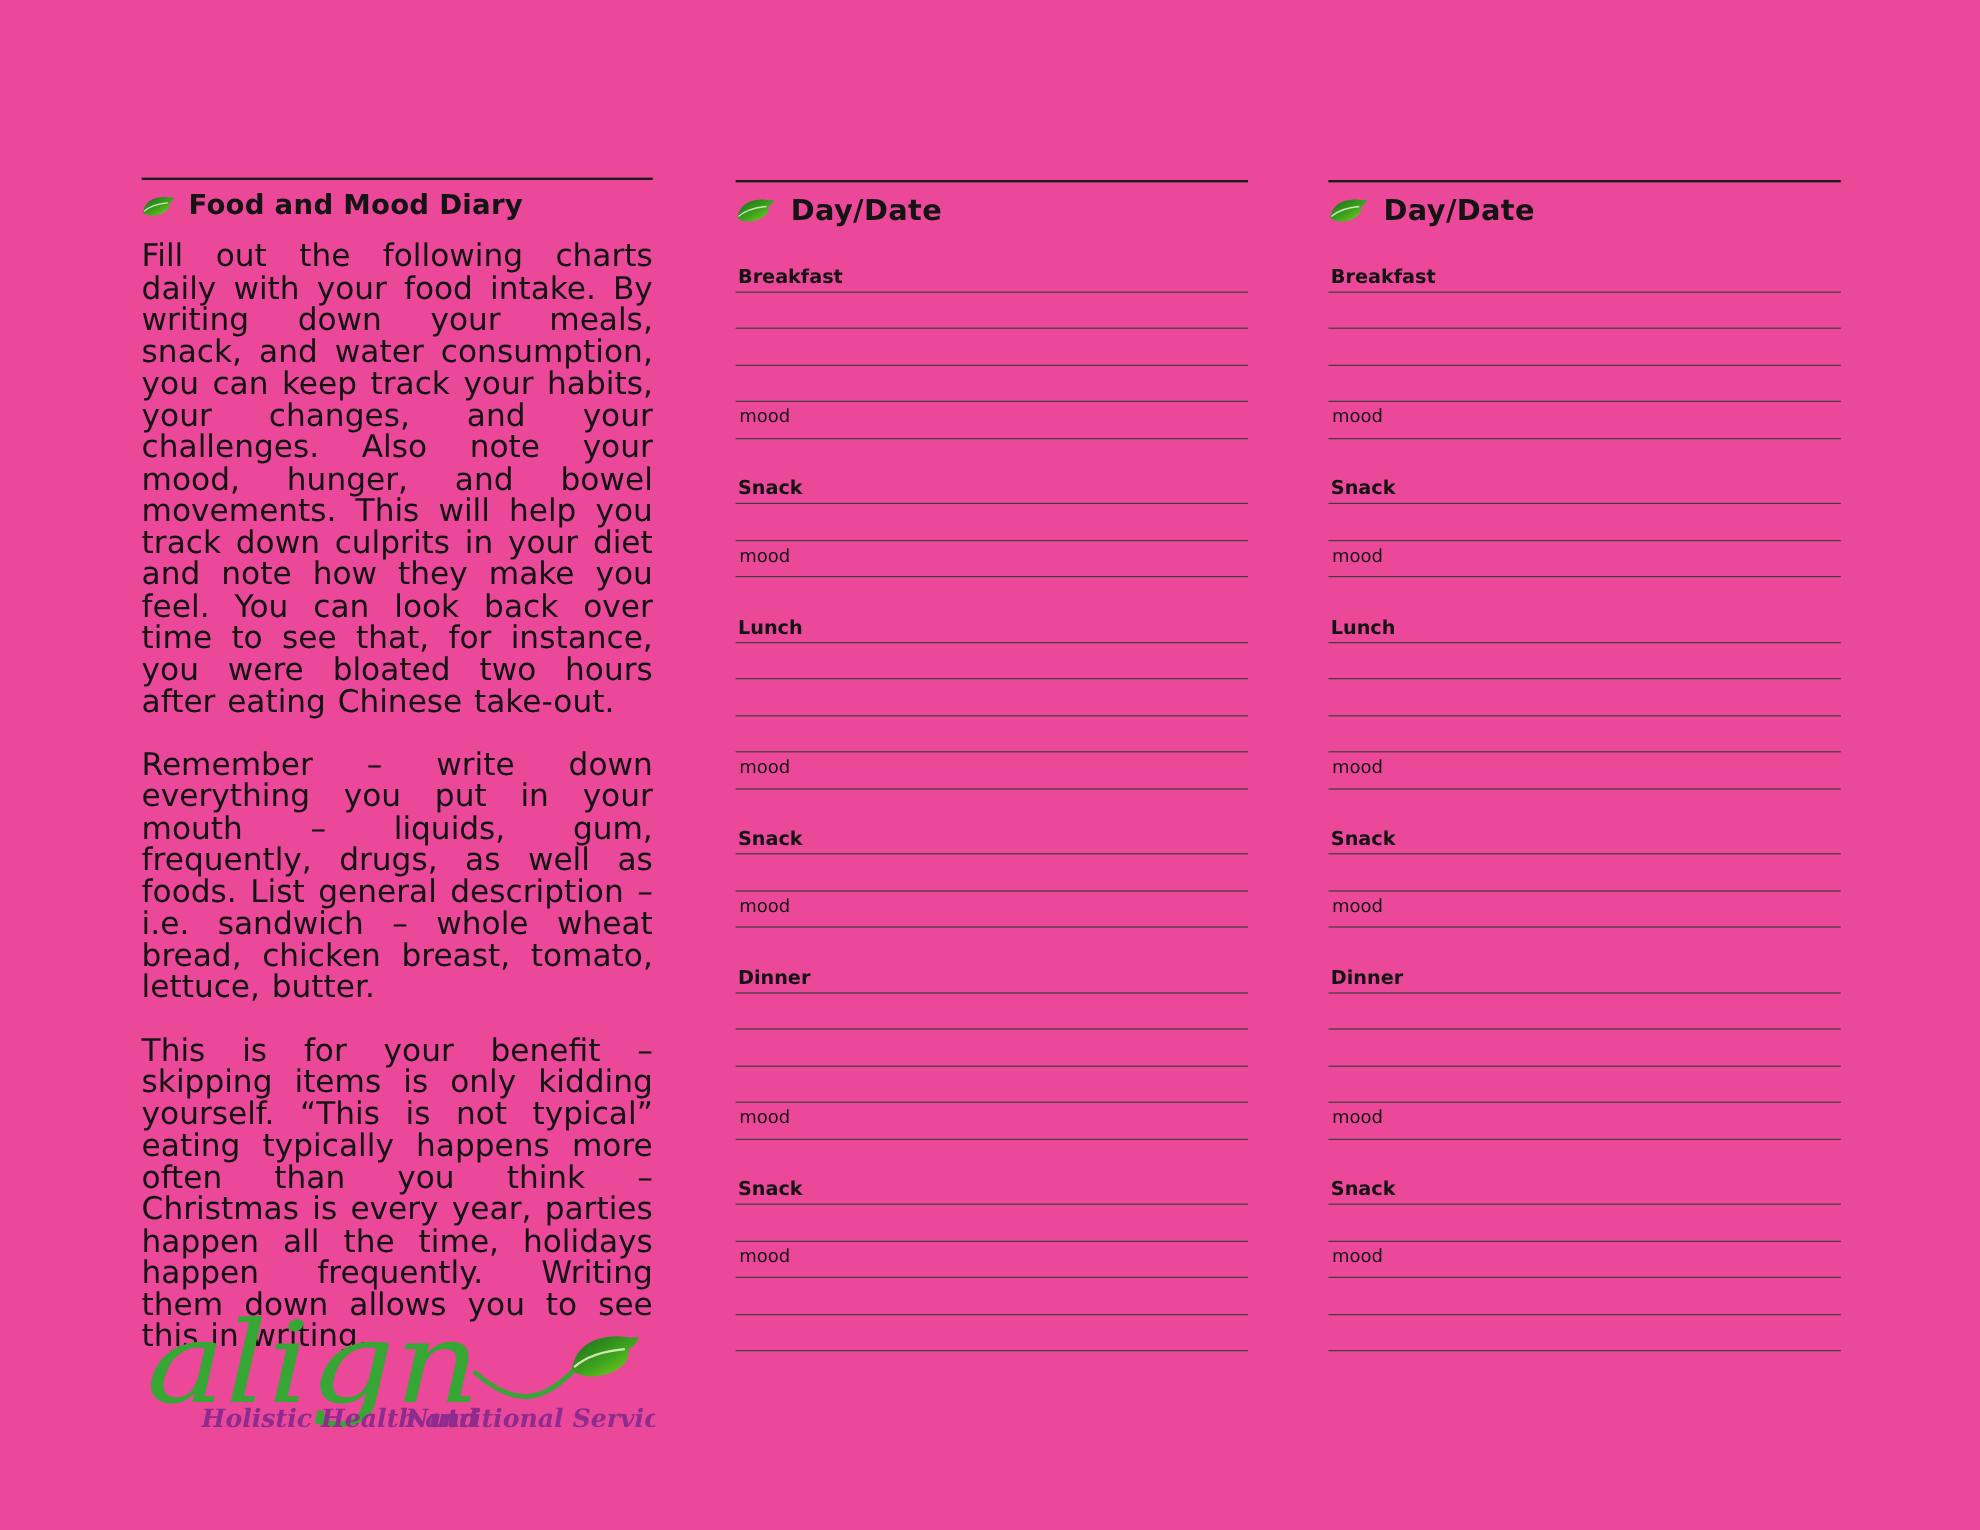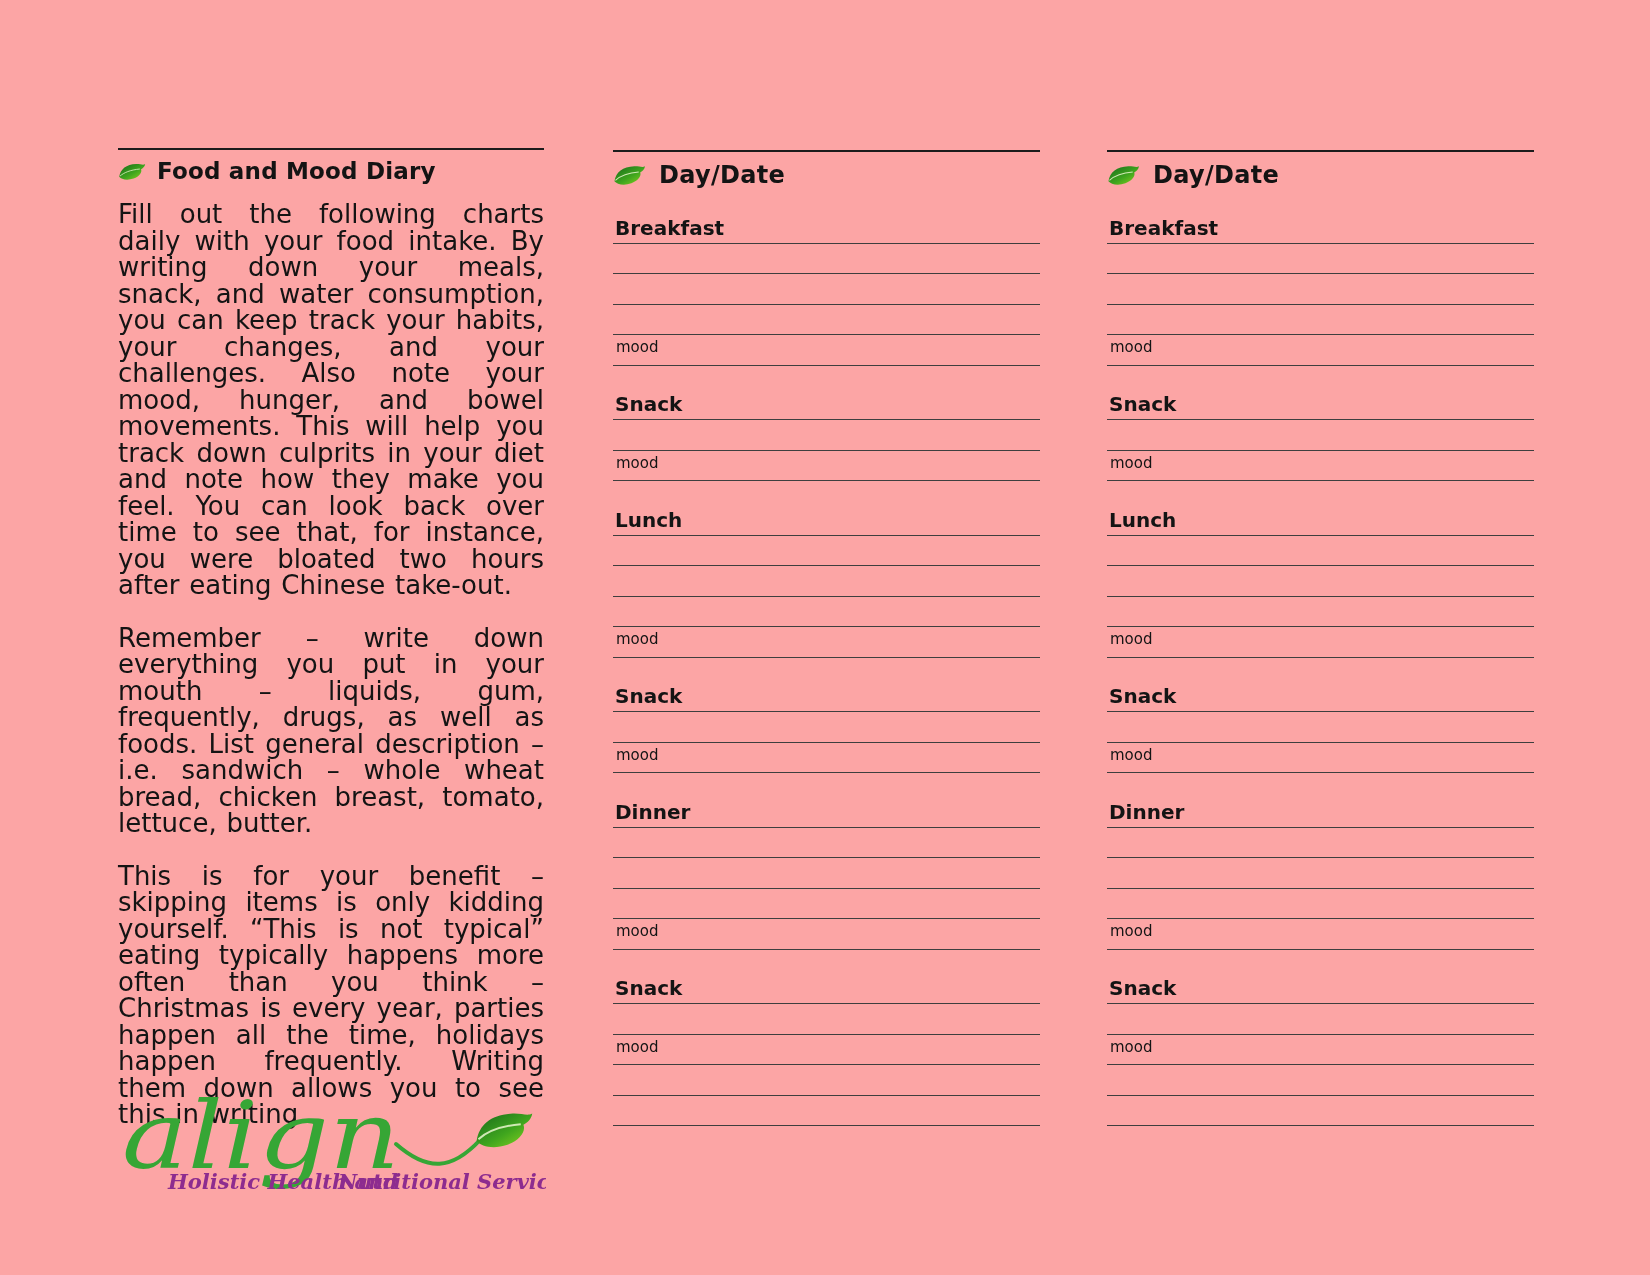--- a/index.html
+++ b/index.html
@@ -1,18 +1,18 @@
 <!DOCTYPE html>
 <html><head>
 <meta charset="utf-8">
 <style>
   html,body { margin:0; padding:0; background:#fff; }
   .page {
     position:relative; width:1650px; height:1275px;
-    background:#fca5a5; overflow:hidden;
+    background:#ec4899; overflow:hidden;
     font-family:"DejaVu Sans","Liberation Sans",sans-serif;
     color:#141414;
   }
   
   .intro {
     position:absolute; left:118px; top:148px; width:426px;
     border-top:2px solid #1c1c1c;
   }
   .title-row {
     margin:8px 0 0 0; display:flex; align-items:center; gap:11px;
@@ -37,21 +37,21 @@
     height:58px; box-sizing:border-box; padding-top:9px;
     display:flex; align-items:flex-start; gap:13px;
   }
   .leaf-dd { width:33px; height:22px; margin-top:3px; flex:0 0 auto; }
   .dd-text { font-size:24px; font-weight:bold; letter-spacing:0.3px; }
   .diary-row { box-sizing:border-box; border-bottom:1.7px solid #3e3e3e; }
   .diary-row.blank { height:30.5px; }
   .diary-row.mood  { height:30.5px; padding:3px 0 0 3px; font-size:15px; }
   .diary-row.meal  {
     height:54.5px; display:flex; align-items:flex-end;
-    padding:0 0 3px 2px; font-size:20px; font-weight:bold;
+    padding:0 0 3px 2px; font-size:16px; font-weight:bold;
   }
   .rows .diary-row.meal:first-child { height:33.5px; }
 </style>
 </head>
 <body>
 
 <div class="page">
 
   <svg width="0" height="0" style="position:absolute" aria-hidden="true">
     <defs>

